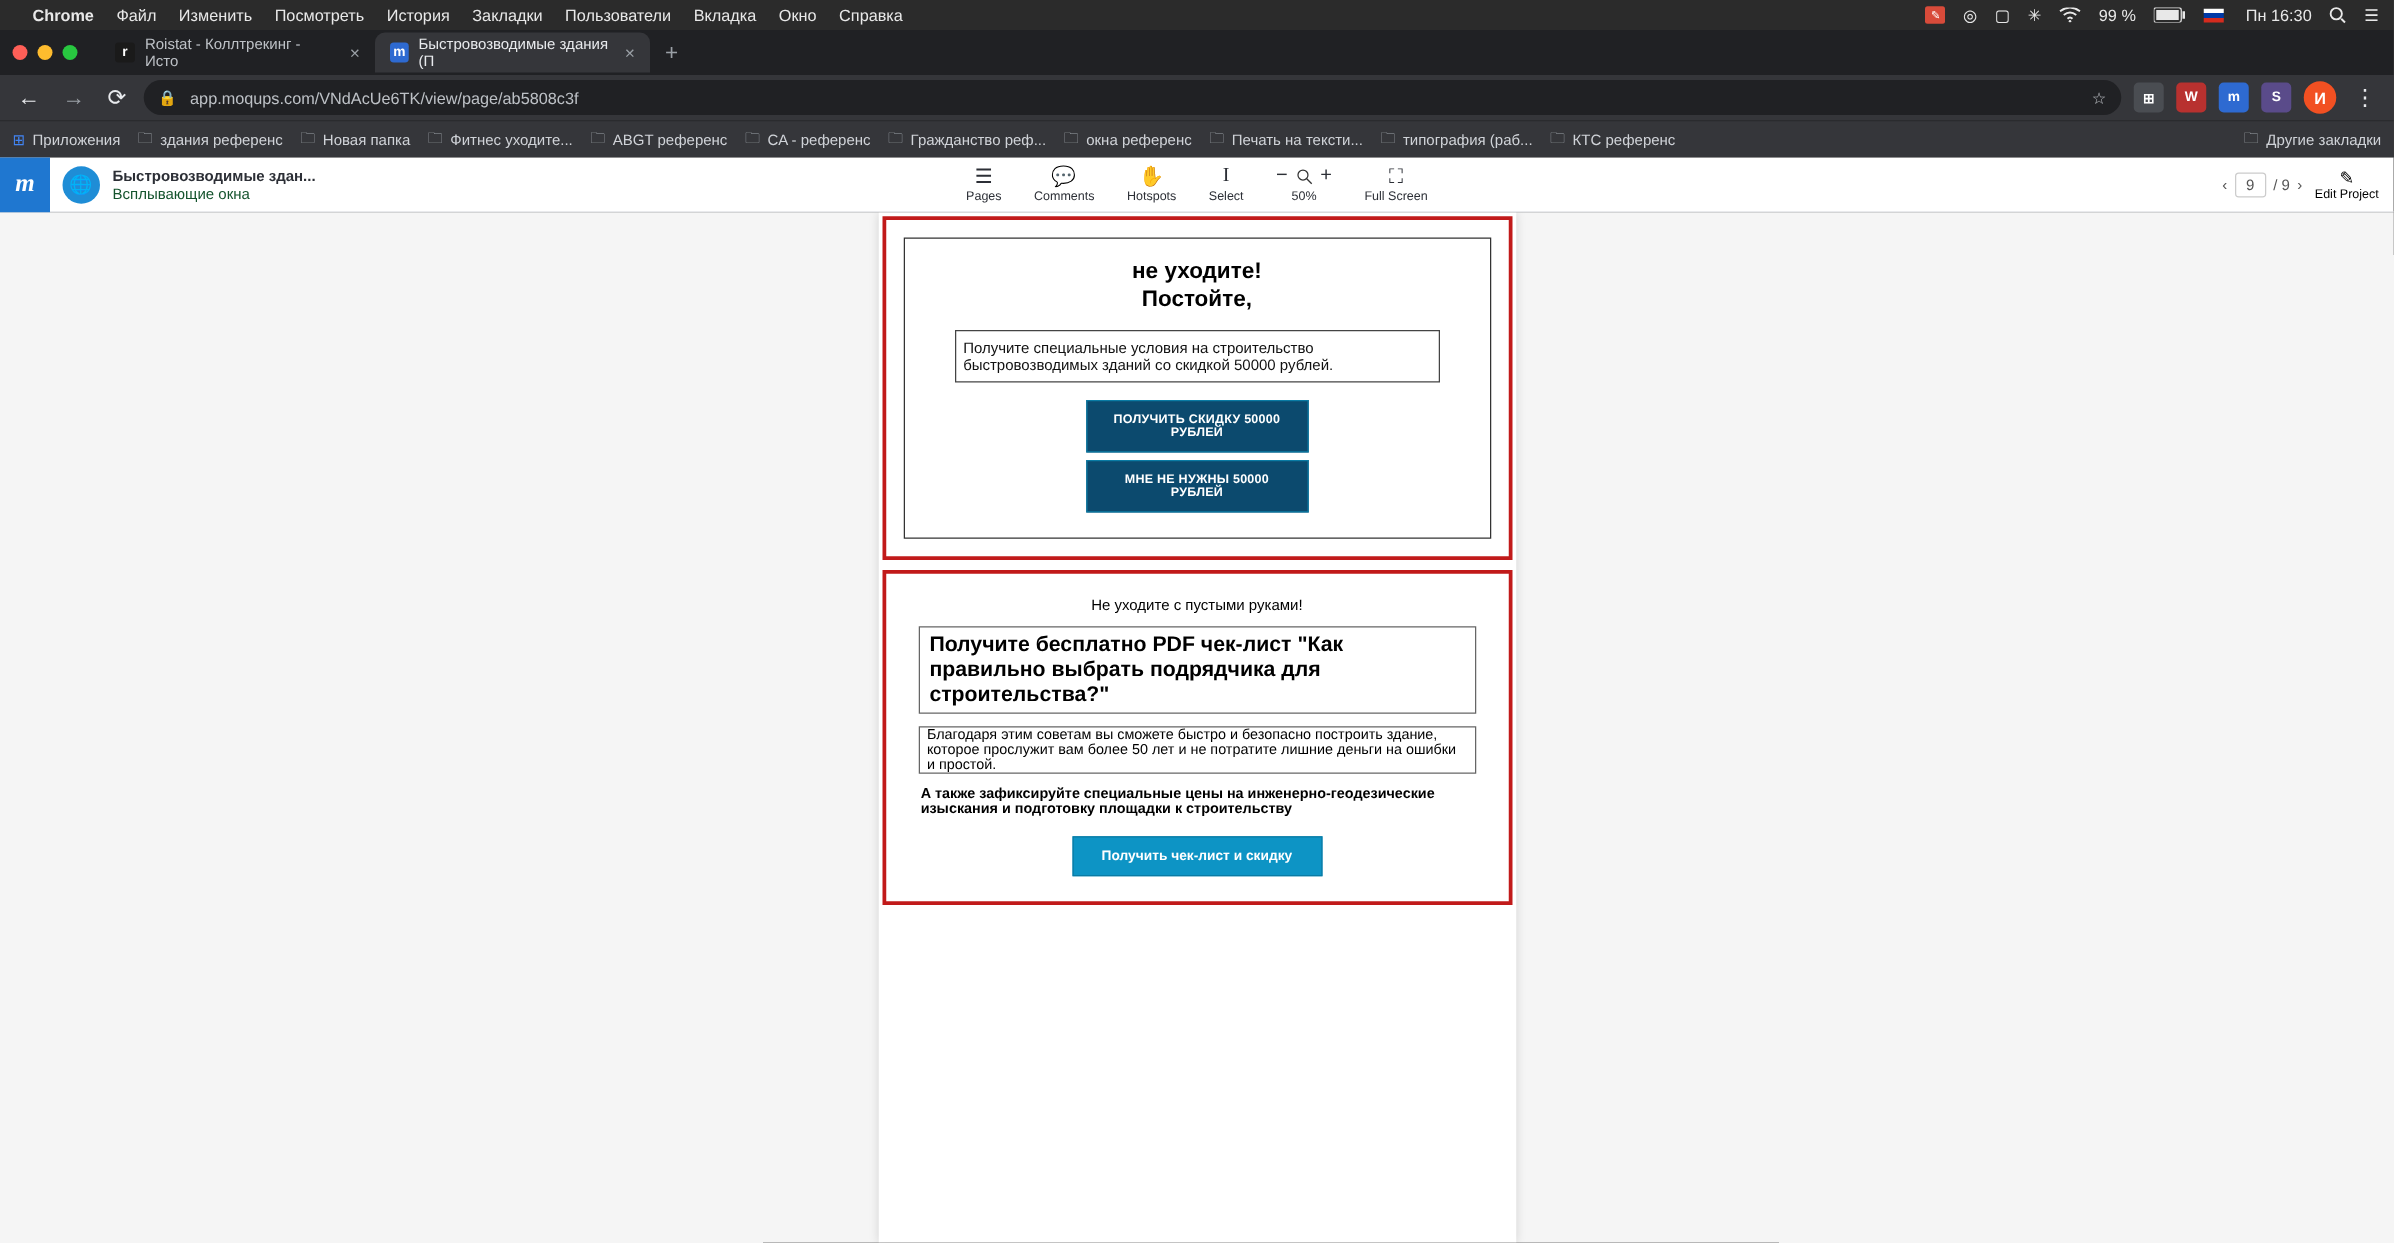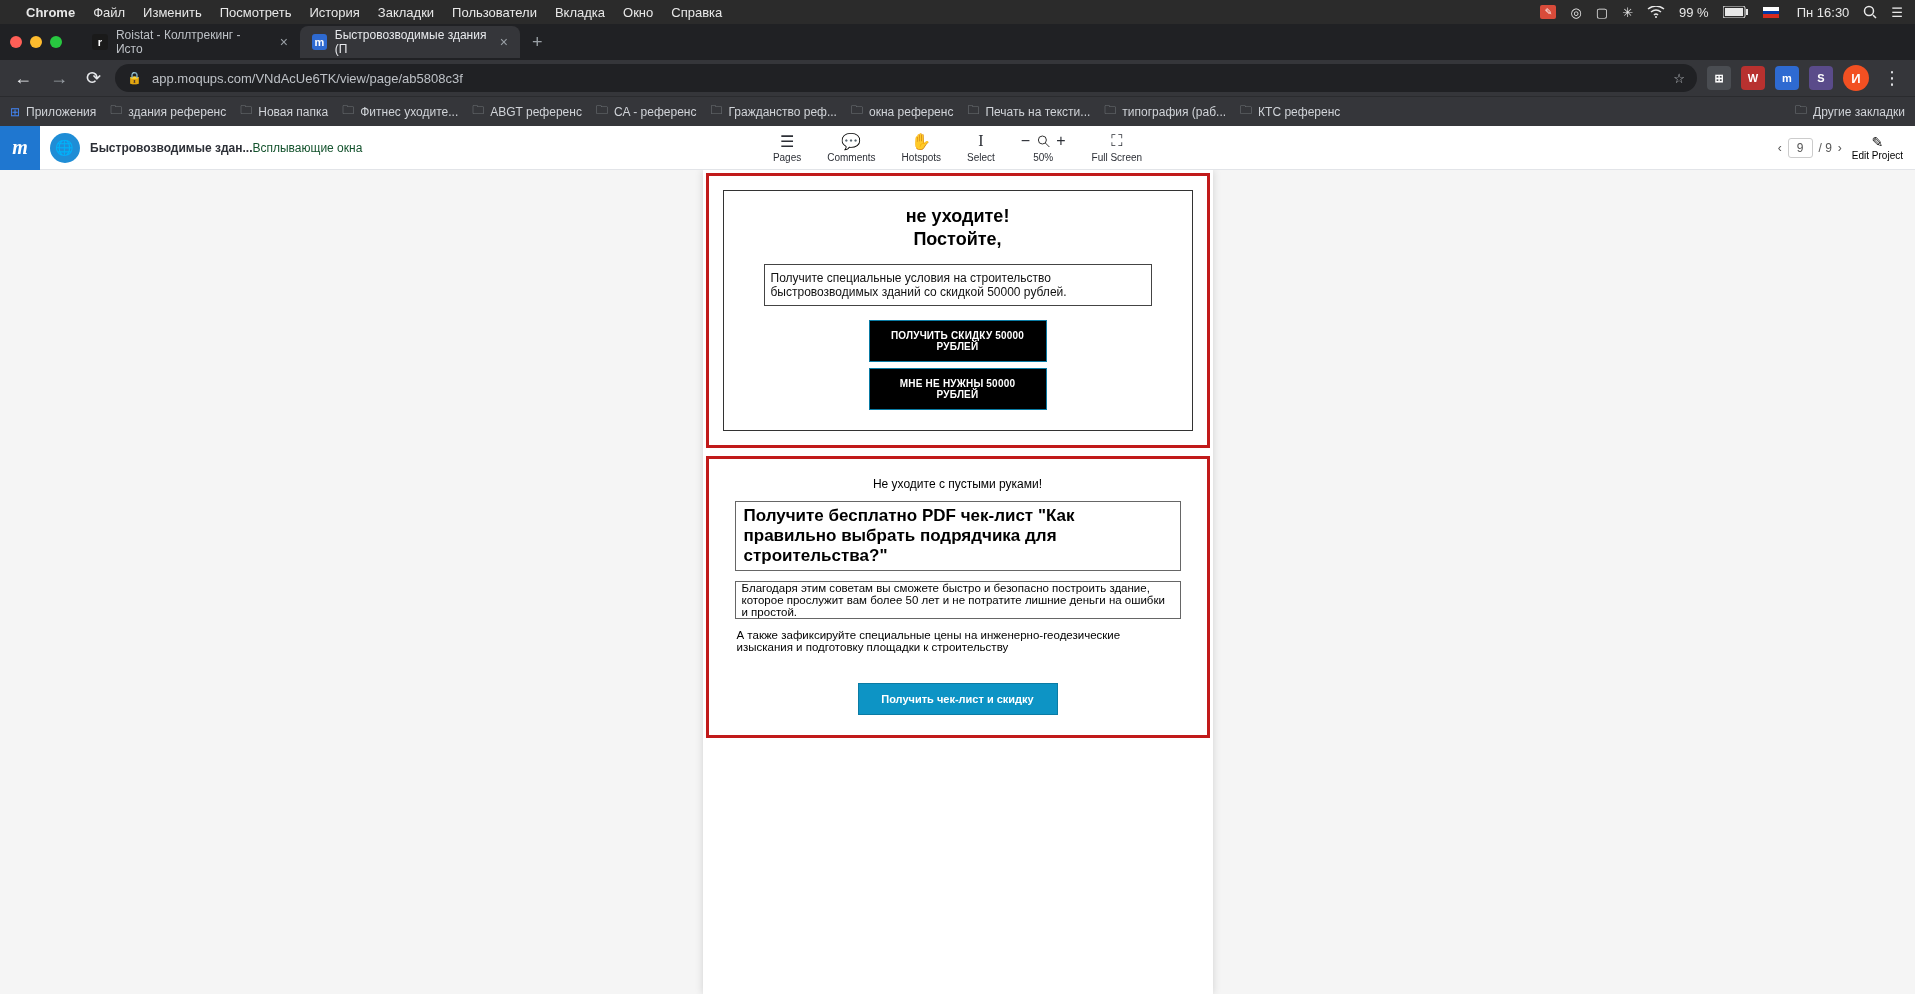--- a/index.html
+++ b/index.html
@@ -42,44 +42,44 @@
 
 .bookmarks { height: 30px; background: #35363a; border-top: 1px solid #2a2b2e; display: flex; align-items: center; padding: 0 10px; color: #d0d3d8; font-size: 12px; gap: 14px; }
 .bk { display: inline-flex; align-items: center; gap: 6px; white-space: nowrap; }
 .bk .folder { color: #9aa0a6; }
 .bookmarks .spacer { flex: 1; }
 
 
 .moq-bar { height: 44px; background: #fff; border-bottom: 1px solid #e2e4e8; display: flex; align-items: center; position: relative; }
 .moq-logo { width: 40px; height: 44px; background: #1f77d0; color: #fff; display: inline-flex; align-items: center; justify-content: center; font-style: italic; font-weight: 700; font-size: 20px; font-family: Georgia, serif; }
 .moq-globe { width: 30px; height: 30px; margin: 0 10px; border-radius: 50%; background: #1f8dd6; display: inline-flex; align-items: center; justify-content: center; color: #fff; font-size: 15px; }
-.moq-title { display: flex; flex-direction: row; font-size: 12px; color: #2c2f36; }
+.moq-title { display: flex; flex-direction: column; font-size: 12px; color: #2c2f36; }
 .moq-title .t1 { font-weight: 600; }
 .moq-title .t2 { color: #14532d; }
 .moq-center { position: absolute; left: 50%; transform: translateX(-50%); display: flex; gap: 26px; align-items: flex-start; }
 .moq-tool { display: flex; flex-direction: column; align-items: center; color: #2c2f36; font-size: 10px; gap: 2px; }
 .moq-tool .icon { font-size: 16px; height: 18px; display: flex; align-items: center; }
 .moq-zoom { display: flex; align-items: center; gap: 6px; }
 .moq-right { position: absolute; right: 12px; display: flex; align-items: center; gap: 10px; font-size: 12px; }
 .moq-right .pager { display: flex; align-items: center; gap: 6px; color: #555; }
 .moq-right .pagebox { border: 1px solid #ccc; padding: 2px 8px; border-radius: 3px; }
 .moq-edit { display: flex; flex-direction: column; align-items: center; font-size: 10px; }
 
 
 .canvas { position: absolute; top: 170px; left: 0; right: 0; bottom: 0; background: #f5f5f5; overflow: auto; display: flex; justify-content: center; }
 .artboard { width: 510px; background: #fff; box-shadow: 0 0 8px rgba(0,0,0,.15); padding-bottom: 40px; }
 .popup-frame { border: 3px solid #c11a1a; margin: 3px 3px 8px 3px; padding: 14px; }
 .popup-box { border: 1px solid #333; padding: 14px; }
 .popup-h { font-weight: 800; text-align: center; font-size: 18px; line-height: 1.25; color: #000; }
 .popup-txt { border: 1px solid #444; font-size: 12px; padding: 6px; margin: 14px 26px; color: #111; }
-.btn-blue { background: #000000; border: 1px solid #0a7ba4; color: #fff; font-weight: 700; font-size: 10px; text-align: center; padding: 9px 16px; margin: 6px auto; width: 178px; letter-spacing: .2px; }
+.btn-blue { background: #0c4a6e; border: 1px solid #0a7ba4; color: #fff; font-weight: 700; font-size: 10px; text-align: center; padding: 9px 16px; margin: 6px auto; width: 178px; letter-spacing: .2px; }
 .popup-sub { text-align: center; font-size: 12px; margin: 4px 0 10px; }
 .popup-h2 { font-weight: 800; font-size: 17px; border: 1px solid #666; padding: 4px 8px; margin: 4px 0 10px; }
 .popup-txt2 { border: 1px solid #666; font-size: 11.5px; padding: 0 6px; margin-bottom: 10px; }
-.popup-bold { font-weight: 400; font-size: 11.5px; margin-bottom: 30px; padding: 0 2px; }
+.popup-bold { font-weight: 700; font-size: 11.5px; margin-bottom: 16px; padding: 0 2px; }
 .btn-blue2 { background: #0d94c5; border: 1px solid #0a7ba4; color: #fff; font-weight: 700; font-size: 11px; text-align: center; padding: 9px 16px; margin: 6px auto; width: 200px; }
 
 svg { display: block; }
 </style>
 </head>
 <body>
 
 <div class="mac-menubar">
   <span class="apple"></span>
   <span class="item bold">Chrome</span>

